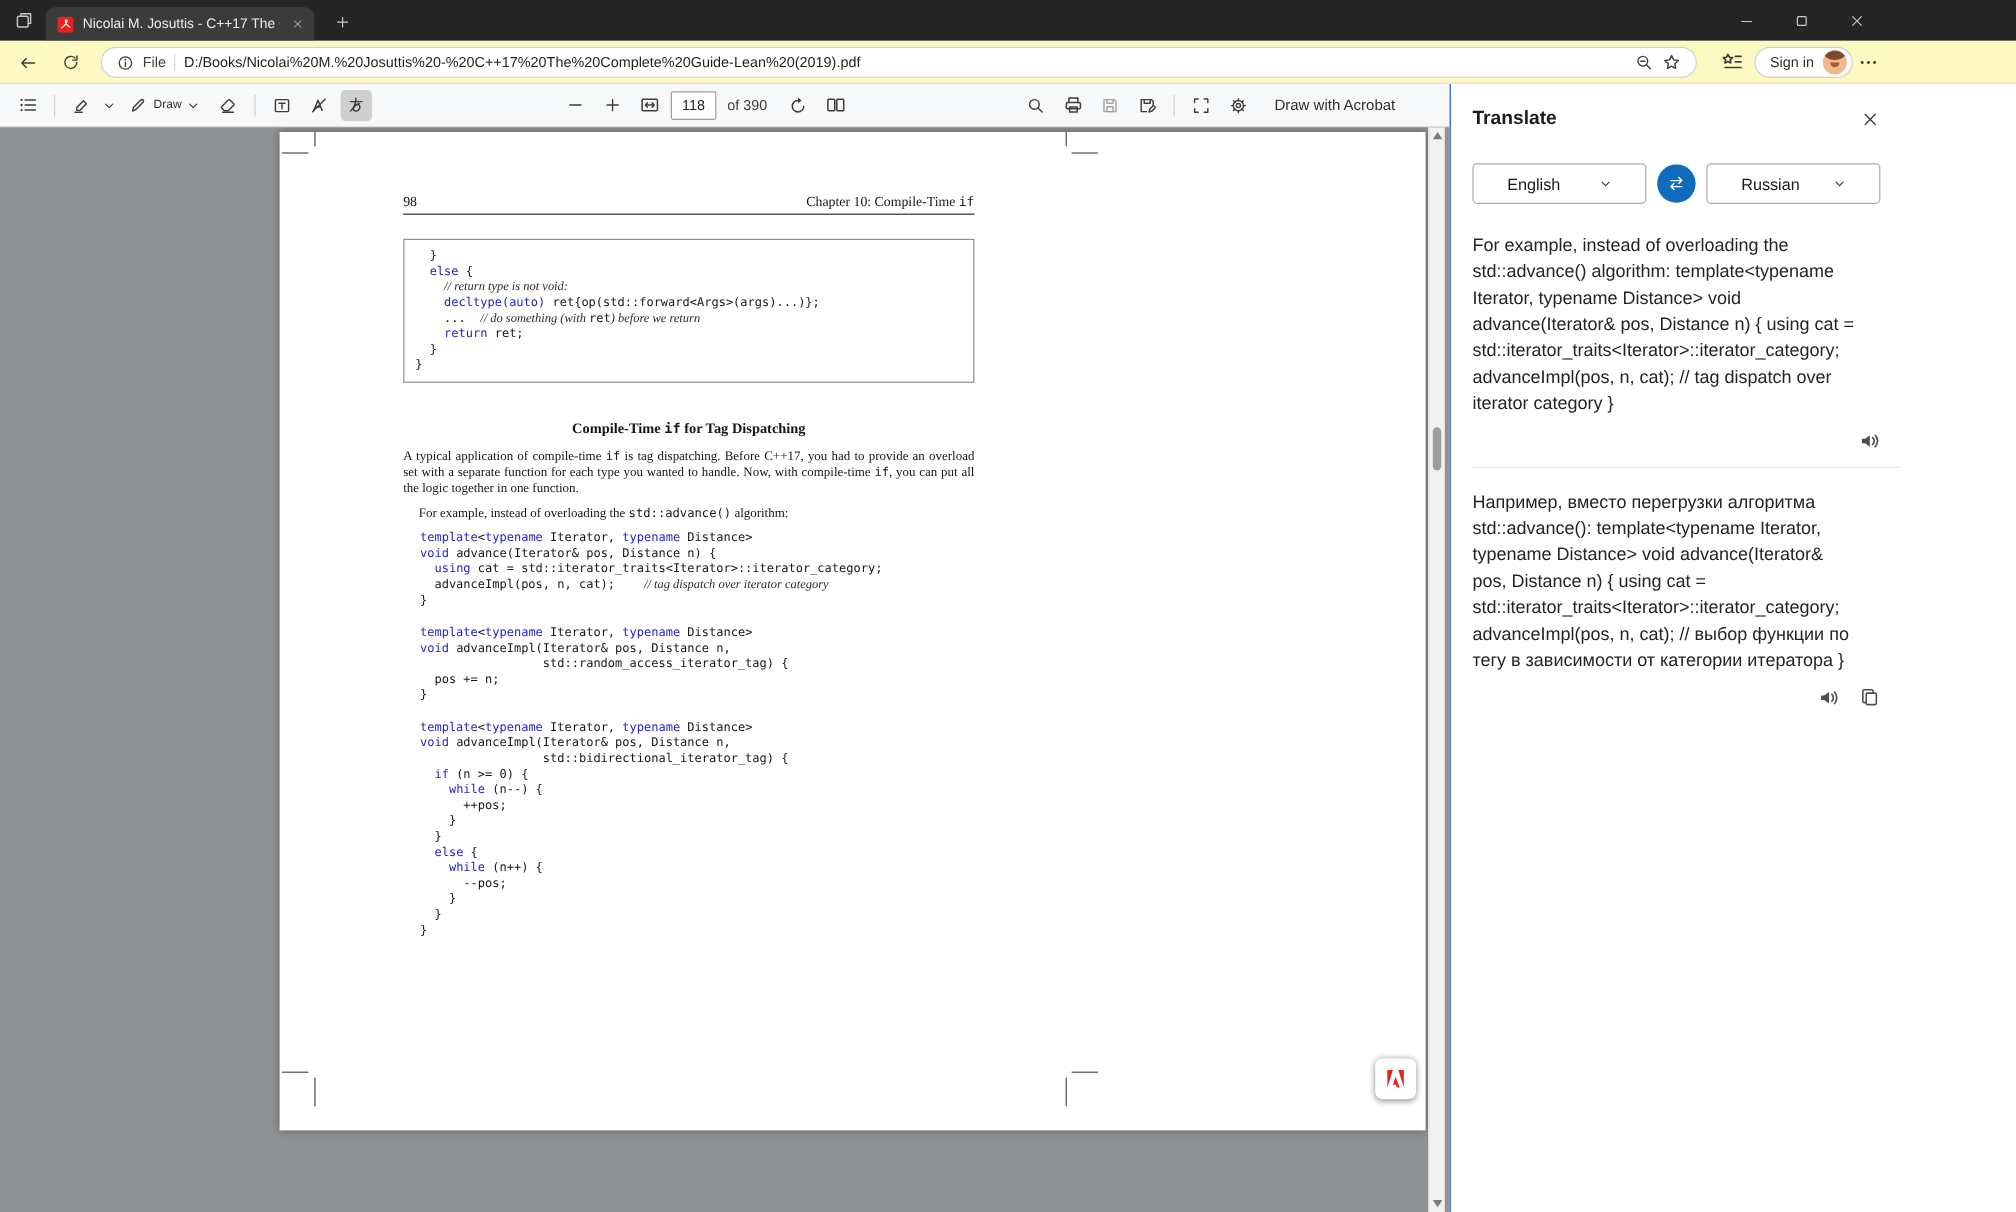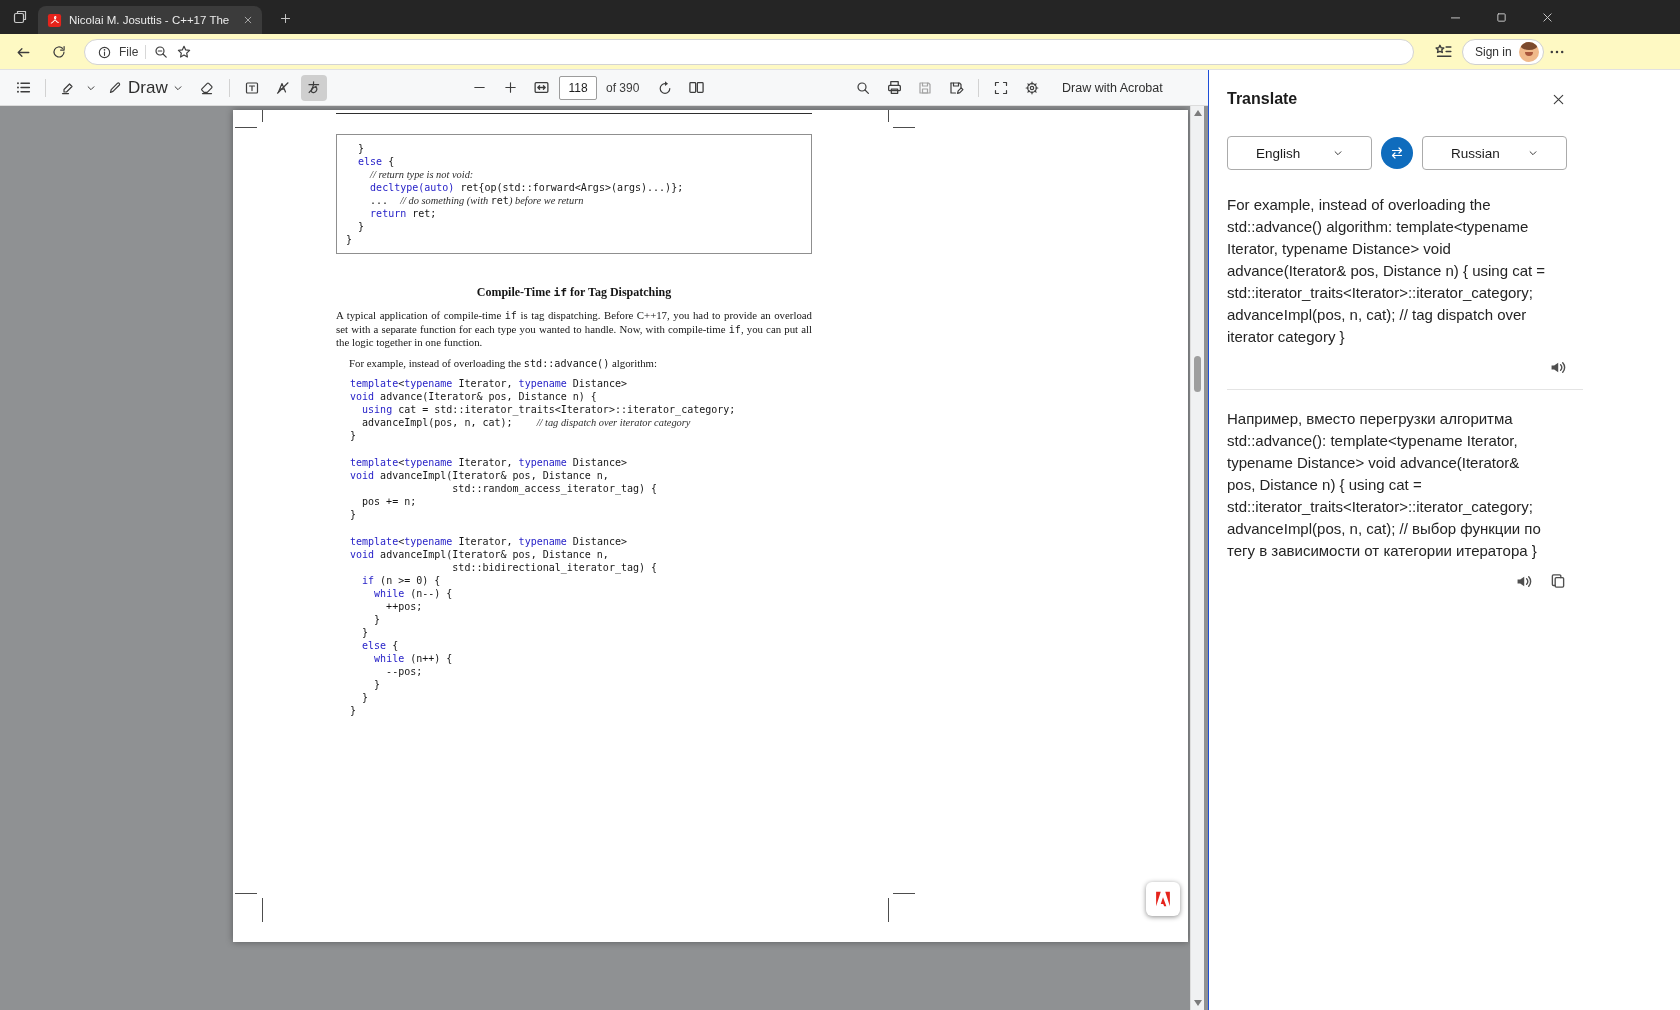--- a/index.html
+++ b/index.html
@@ -39,21 +39,21 @@
   
   .pdfbar{position:absolute;left:0;top:70px;width:1208px;height:36px;background:#f7f8f9;border-bottom:1px solid #dcdcdc;box-sizing:border-box;}
   .tbgroup{position:absolute;top:0;height:35px;display:flex;align-items:center;gap:5px;}
   .tb-left{left:10px;}
   .tb-center{left:466px;}
   .tb-right{left:850px;}
   .tbtn{width:26px;height:26px;border-radius:4px;display:flex;align-items:center;justify-content:center;}
   .tbtn.active{background:#cfcfcf;}
   .tbtn.disabled svg.ic{stroke:#a3a3a3;}
   .tb-sep{width:1px;height:18px;background:#d2d2d2;margin:0 4px;}
-  .draw-btn{display:flex;align-items:center;gap:5px;height:26px;padding:0 6px;border-radius:4px;font-size:17px;color:#2e2e2e;}
+  .draw-btn{display:flex;align-items:center;gap:5px;height:26px;padding:0 6px;border-radius:4px;font-size:10px;color:#2e2e2e;}
   .chev{width:10px;height:10px;}
   .pageinput{width:36px;height:22px;border:1px solid #9c9c9c;border-radius:2px;background:#fff;text-align:center;
              font-size:12px;color:#1f1f1f;font-family:"Liberation Sans",sans-serif;padding:0;}
   .pagecount{font-size:12px;color:#3c3c3c;margin:0 8px 0 4px;white-space:nowrap;}
   .editacro{font-size:12.5px;color:#2e2e2e;margin-left:12px;white-space:nowrap;}
 
   
   .viewer{position:absolute;left:0;top:106px;width:1208px;height:904px;background:#8f9193;overflow:hidden;}
   .page{position:absolute;left:233px;top:4px;width:955px;height:832px;background:#fff;box-shadow:0 0 7px rgba(0,0,0,.38);}
   .mark{position:absolute;background:#4d4d4d;}
@@ -161,20 +161,21 @@
         </svg>
     </div>
     <div class="omnibox">
       <svg class="ic" width="15" height="15" viewBox="0 0 16 16">
         <circle cx="8" cy="8" r="5.5"></circle>
           <path d="M8 7.4V11"></path>
           <circle class="fil" cx="8" cy="5.1" r=".9"></circle>
       </svg>
       <span class="file-label">File</span>
       <span class="omni-sep"></span>
+      <span class="url">D:/Books/Nicolai%20M.%20Josuttis%20-%20C++17%20The%20Complete%20Guide-Lean%20(2019).pdf</span>
       <svg class="ic" width="16" height="16" viewBox="0 0 16 16">
         <circle cx="7" cy="7" r="4"></circle>
           <path d="M5.3 7h3.4M10 10l3.2 3.2"></path>
       </svg>
       <svg class="ic" width="16" height="16" viewBox="0 0 16 16">
         <path d="M8 2.3l1.7 3.6 3.9.5-2.9 2.7.7 3.9L8 11.1 4.6 13l.7-3.9L2.4 6.4l3.9-.5z"></path>
       </svg>
     </div>
     <div class="hubbtn">
       <svg class="ic" width="19" height="19" viewBox="0 0 16 16">
@@ -337,20 +338,24 @@
       <span class="mark" style="left:2px;top:17px;width:22px;height:1px"></span>
       <span class="mark" style="left:29px;top:0;width:1px;height:12px"></span>
       <span class="mark" style="left:660px;top:17px;width:22px;height:1px"></span>
       <span class="mark" style="left:655px;top:0;width:1px;height:12px"></span>
       <span class="mark" style="left:2px;top:783px;width:22px;height:1px"></span>
       <span class="mark" style="left:29px;top:788px;width:1px;height:24px"></span>
       <span class="mark" style="left:660px;top:783px;width:22px;height:1px"></span>
       <span class="mark" style="left:655px;top:788px;width:1px;height:24px"></span>
 
       <div class="book">
+        <div class="bk-header">
+          <span>98</span>
+          <span><span class="sg-p">Chapter 10: Compile-Time </span><span class="sg-m">if</span></span>
+        </div>
         <div class="bk-rule"></div>
 
         <div class="codebox code"><div class="cl"><span class="sg-p">  }</span></div><div class="cl"><span class="sg-p">  </span><span class="sg-k">else</span><span class="sg-p"> {</span></div><div class="cl"><span class="sg-p">    </span><span class="sg-c">// return type is not void:</span></div><div class="cl"><span class="sg-p">    </span><span class="sg-k">decltype(auto)</span><span class="sg-p"> ret{op(std::forward&lt;Args&gt;(args)...)};</span></div><div class="cl"><span class="sg-p">    ...  </span><span class="sg-c">// do something (with </span><span class="sg-cm">ret</span><span class="sg-c">) before we return</span></div><div class="cl"><span class="sg-p">    </span><span class="sg-k">return</span><span class="sg-p"> ret;</span></div><div class="cl"><span class="sg-p">  }</span></div><div class="cl"><span class="sg-p">}</span></div></div>
 
         <div class="bk-h3"><span class="sg-p">Compile-Time </span><span class="sg-m">if</span><span class="sg-p"> for Tag Dispatching</span></div>
 
         <div class="bk-p"><span class="sg-p">A typical application of compile-time </span><span class="sg-m">if</span><span class="sg-p"> is tag dispatching. Before C++17, you had to provide an overload set with a separate function for each type you wanted to handle. Now, with compile-time </span><span class="sg-m">if</span><span class="sg-p">, you can put all the logic together in one function.</span></div>
         <div class="bk-intro"><span class="sg-p">For example, instead of overloading the </span><span class="sg-m">std::advance()</span><span class="sg-p"> algorithm:</span></div>
 
         <div class="codeblock code"><div class="cl"><span class="sg-k">template</span><span class="sg-p">&lt;</span><span class="sg-k">typename</span><span class="sg-p"> Iterator, </span><span class="sg-k">typename</span><span class="sg-p"> Distance&gt;</span></div><div class="cl"><span class="sg-k">void</span><span class="sg-p"> advance(Iterator&amp; pos, Distance n) {</span></div><div class="cl"><span class="sg-p">  </span><span class="sg-k">using</span><span class="sg-p"> cat = std::iterator_traits&lt;Iterator&gt;::iterator_category;</span></div><div class="cl"><span class="sg-p">  advanceImpl(pos, n, cat);    </span><span class="sg-c">// tag dispatch over iterator category</span></div><div class="cl"><span class="sg-p">}</span></div></div>

